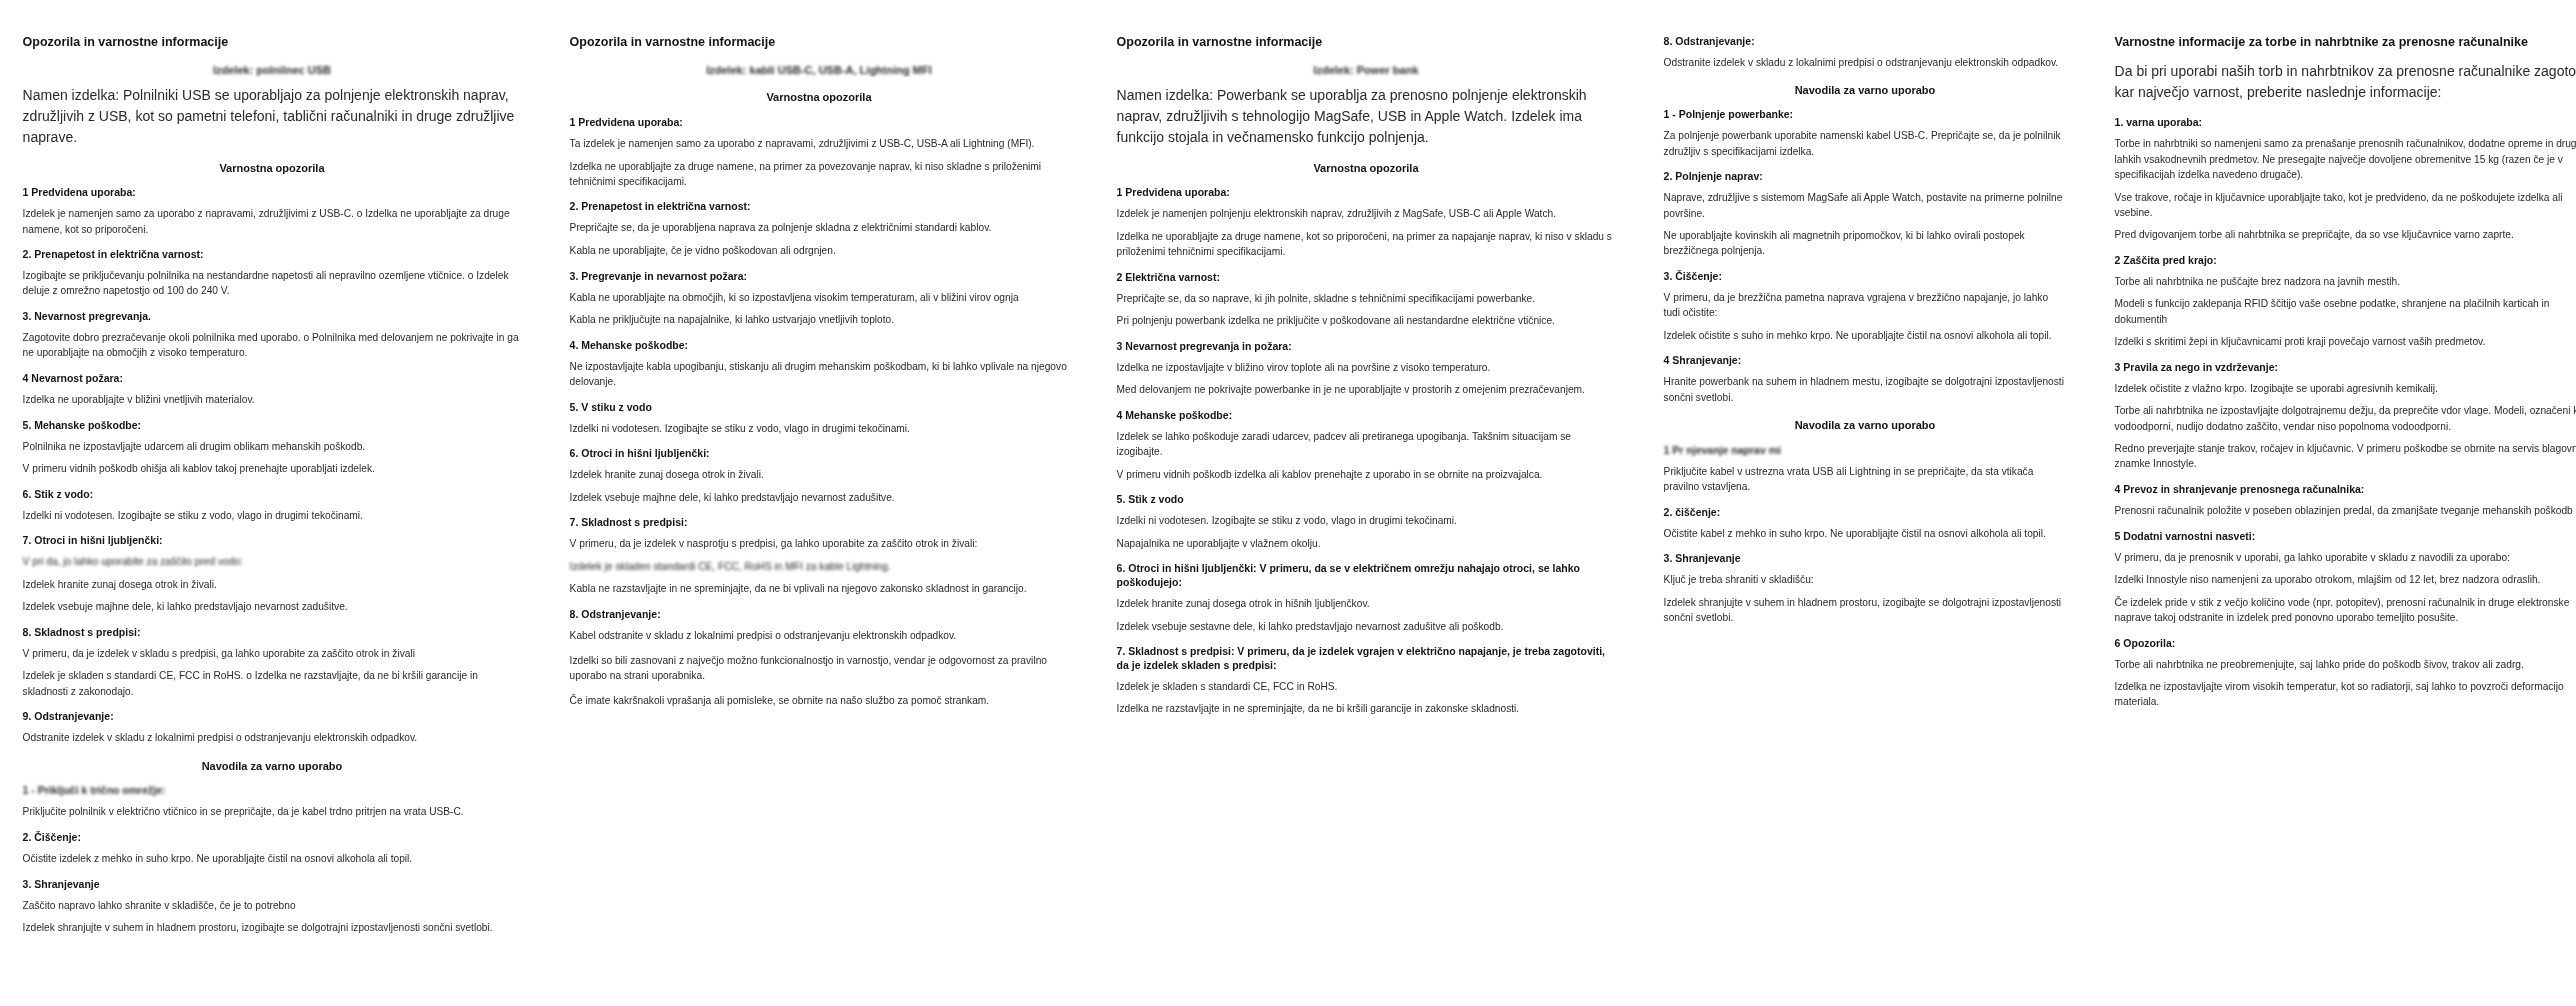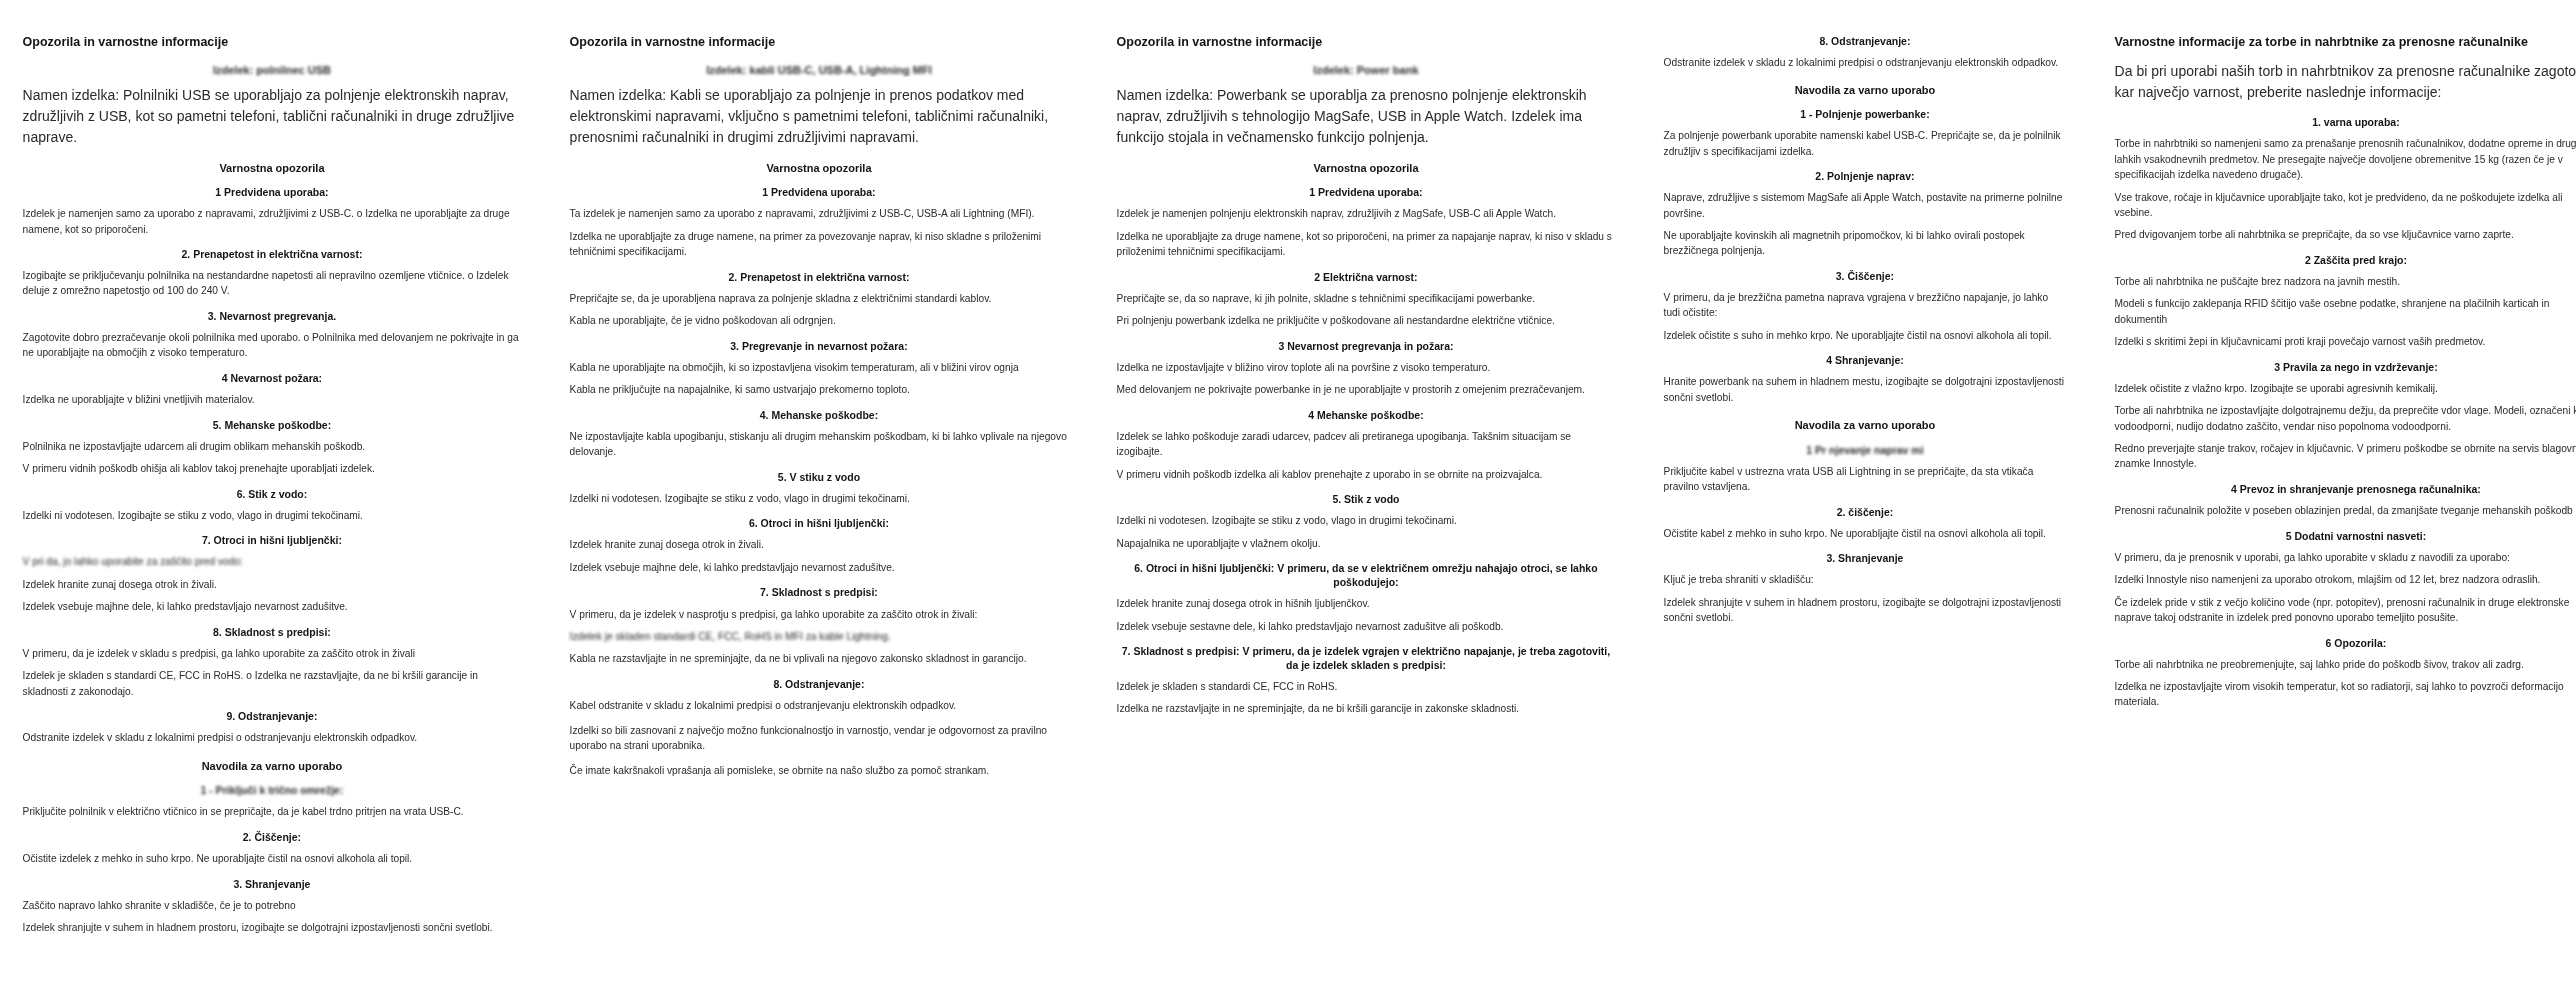--- a/index.html
+++ b/index.html
@@ -49,21 +49,20 @@
     line-height: 1.3;
     color: #141414;
     text-align: center;
   }
   h4.item-title {
     font-size: 10.5px;
     font-weight: bold;
     margin: 11.3px 0 6.4px 0;
     line-height: 1.3;
     color: #141414;
-    text-align: center;
   }
   p.body-text {
     font-size: 10.2px;
     line-height: 1.5;
     margin: 0 0 9.7px 0;
     color: #2a2a2a;
   }
   p.lead-text {
     font-size: 14px;
     line-height: 1.5;
@@ -135,35 +134,34 @@
     <p class="body-text">Očistite izdelek z mehko in suho krpo. Ne uporabljajte čistil na osnovi alkohola ali topil.</p>
 
     <h4 class="item-title">3. Shranjevanje</h4>
     <p class="body-text tight">Zaščito napravo lahko shranite v skladišče, če je to potrebno</p>
     <p class="body-text">Izdelek shranjujte v suhem in hladnem prostoru, izogibajte se dolgotrajni izpostavljenosti sončni svetlobi.</p>
   </div>
 
   <div class="col col-2">
     <h2 class="section-title">Opozorila in varnostne informacije</h2>
     <h3 class="sub-title nowrap-title"><span class="blurred">Izdelek: kabli USB-C, USB-A, Lightning MFI</span></h3>
-    <p class="lead-text">Namen izdelka: Kabli se uporabljajo za polnjenje in prenos podatkov med elektronskimi napravami, vključno s pametnimi telefoni, tabličnimi računalniki, prenosnimi računalniki in drugimi združljivimi napravami.</p>
 
     <h3 class="sub-title">Varnostna opozorila</h3>
 
     <h4 class="item-title">1 Predvidena uporaba:</h4>
     <p class="body-text tight">Ta izdelek je namenjen samo za uporabo z napravami, združljivimi z USB-C, USB-A ali Lightning (MFI).</p>
     <p class="body-text">Izdelka ne uporabljajte za druge namene, na primer za povezovanje naprav, ki niso skladne s priloženimi tehničnimi specifikacijami.</p>
 
     <h4 class="item-title">2. Prenapetost in električna varnost:</h4>
     <p class="body-text tight">Prepričajte se, da je uporabljena naprava za polnjenje skladna z električnimi standardi kablov.</p>
     <p class="body-text">Kabla ne uporabljajte, če je vidno poškodovan ali odrgnjen.</p>
 
     <h4 class="item-title">3. Pregrevanje in nevarnost požara:</h4>
     <p class="body-text tight">Kabla ne uporabljajte na območjih, ki so izpostavljena visokim temperaturam, ali v bližini virov ognja</p>
-    <p class="body-text">Kabla ne priključujte na napajalnike, ki samo ustvarjajo prekomerno toploto.</p>
+    <p class="body-text">Kabla ne priključujte na napajalnike, ki lahko ustvarjajo vnetljivih toploto.</p>
 
     <h4 class="item-title">4. Mehanske poškodbe:</h4>
     <p class="body-text">Ne izpostavljajte kabla upogibanju, stiskanju ali drugim mehanskim poškodbam, ki bi lahko vplivale na njegovo delovanje.</p>
 
     <h4 class="item-title">5. V stiku z vodo</h4>
     <p class="body-text">Izdelki ni vodotesen. Izogibajte se stiku z vodo, vlago in drugimi tekočinami.</p>
 
     <h4 class="item-title">6. Otroci in hišni ljubljenčki:</h4>
     <p class="body-text tight">Izdelek hranite zunaj dosega otrok in živali.</p>
     <p class="body-text">Izdelek vsebuje majhne dele, ki lahko predstavljajo nevarnost zadušitve.</p>

